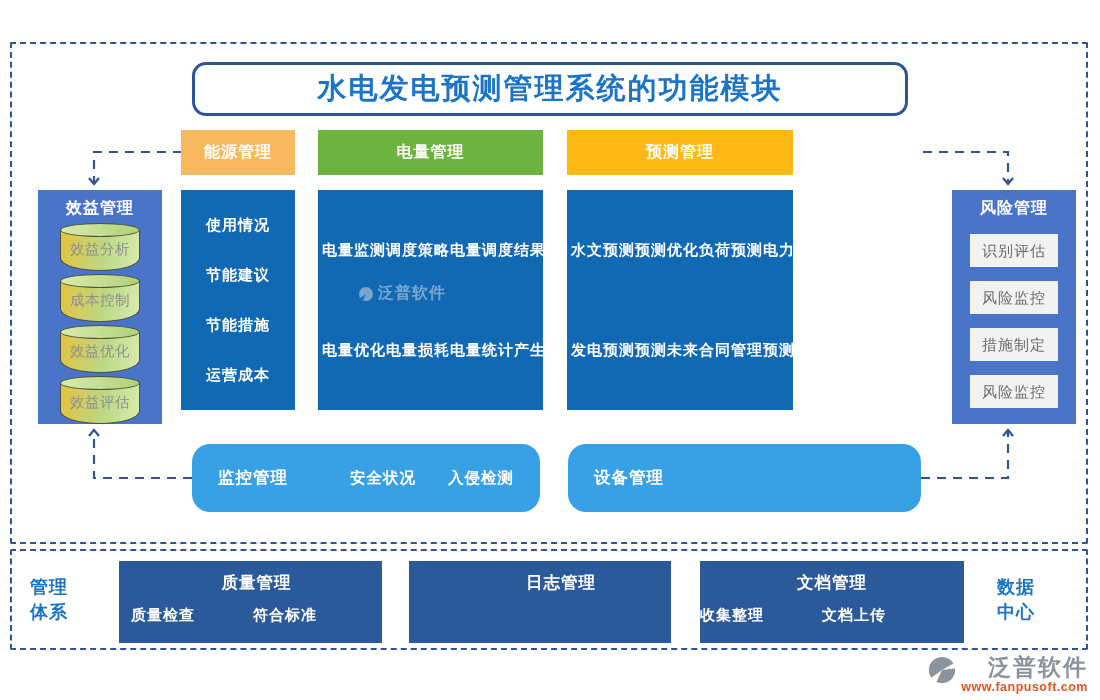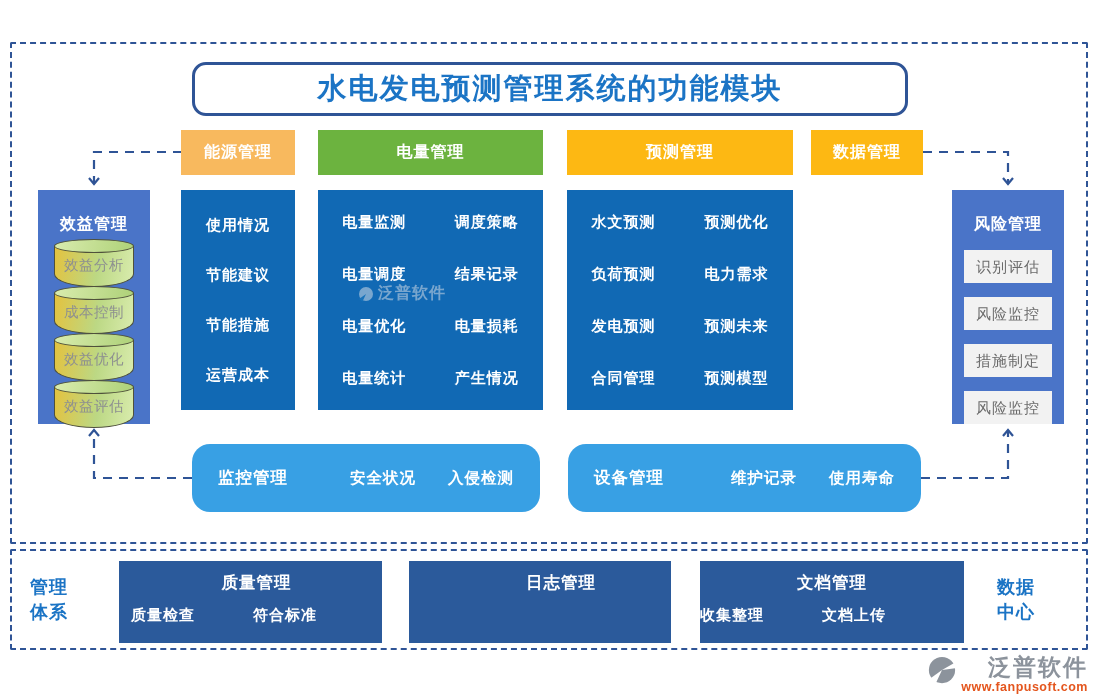--- a/index.html
+++ b/index.html
@@ -17,29 +17,29 @@
   .hdr{position:absolute;top:130px;height:45px;display:flex;align-items:center;justify-content:center;
     color:#fff;font-size:16px;font-weight:bold;letter-spacing:1px;}
   .hdr-energy{left:181px;width:114px;background:var(--orange);}
   .hdr-power{left:318px;width:225px;background:var(--green);}
   .hdr-forecast{left:567px;width:226px;background:var(--gold);}
   .hdr-data{left:811px;width:112px;background:var(--gold);}
 
   .col{position:absolute;top:190px;height:220px;background:var(--mainBlue);display:grid;
     align-items:center;justify-items:center;padding:10px 4px;box-sizing:border-box;}
   .col-1{grid-template-columns:1fr;}
-  .col-2{grid-template-columns:1fr 1fr;gap:8px;}
+  .col-2{grid-template-columns:1fr 1fr 1fr 1fr;}
   .col-energy{left:181px;width:114px;}
   .col-power{left:318px;width:225px;}
   .col-forecast{left:567px;width:226px;}
   .col-data{left:811px;width:112px;}
   .cell{color:#fff;font-size:15px;font-weight:bold;letter-spacing:1px;white-space:nowrap;}
 
-  .side-panel{position:absolute;top:190px;width:112px;height:234px;background:var(--panelBlue);
-    display:flex;flex-direction:column;align-items:center;box-sizing:border-box;padding-top:22px;}
+  .side-panel{position:absolute;top:190px;width:124px;height:234px;background:var(--panelBlue);
+    display:flex;flex-direction:column;align-items:center;box-sizing:border-box;padding-top:6px;}
   .panel-left{left:38px;}
   .panel-right{left:952px;}
   .side-title{color:#fff;font-size:16px;font-weight:bold;letter-spacing:1px;height:24px;line-height:24px;}
 
   .cyl{position:relative;width:80px;height:48px;margin-top:3px;}
   .cyl-top{position:absolute;left:0;top:0;width:100%;height:14px;border-radius:50%;
     background:linear-gradient(100deg,#d9ecae,#aed178);border:1.6px solid #4f513b;box-sizing:border-box;z-index:2;}
   .cyl-body{position:absolute;left:0;top:7px;width:100%;height:41px;box-sizing:border-box;
     background:linear-gradient(100deg,#e4c23e 0%,#bcd884 55%,#d9ecae 100%);
     border:1.6px solid #4f513b;border-top:none;border-radius:0 0 40px 40px / 0 0 13px 13px;}
@@ -98,21 +98,20 @@
     <polyline points="921,478 1008,478 1008,430" fill="none" stroke="#2F5496" stroke-width="2.2" stroke-dasharray="9 7" marker-end="url(#chev)"></polyline>
   </svg>
 
   <div class="title-box">
     <span>水电发电预测管理系统的功能模块</span>
   </div>
 
   <div class="hdr hdr-energy">能源管理</div>
   <div class="hdr hdr-power">电量管理</div>
   <div class="hdr hdr-forecast">预测管理</div>
-  <div class="hdr hdr-data">数据管理</div>
 
   <div class="col col-1 col-energy">
     <div class="cell">使用情况</div>
     <div class="cell">节能建议</div>
     <div class="cell">节能措施</div>
     <div class="cell">运营成本</div>
   </div>
 
   <div class="col col-2 col-power">
     <div class="cell">电量监测</div>
@@ -172,24 +171,20 @@
   <div class="hbar bar-monitor">
     <div class="hbar-title">监控管理</div>
     <div class="hbar-items">
       <span>安全状况</span>
       <span>入侵检测</span>
     </div>
   </div>
 
   <div class="hbar bar-device">
     <div class="hbar-title">设备管理</div>
-    <div class="hbar-items">
-      <span>维护记录</span>
-      <span>使用寿命</span>
-    </div>
   </div>
 
   <div class="band-label label-left">管理
 体系</div>
   <div class="band-label label-right">数据
 中心</div>
 
   <div class="bgroup bg-quality">
     <div class="bgroup-title">质量管理</div>
     <div class="bgroup-items">

